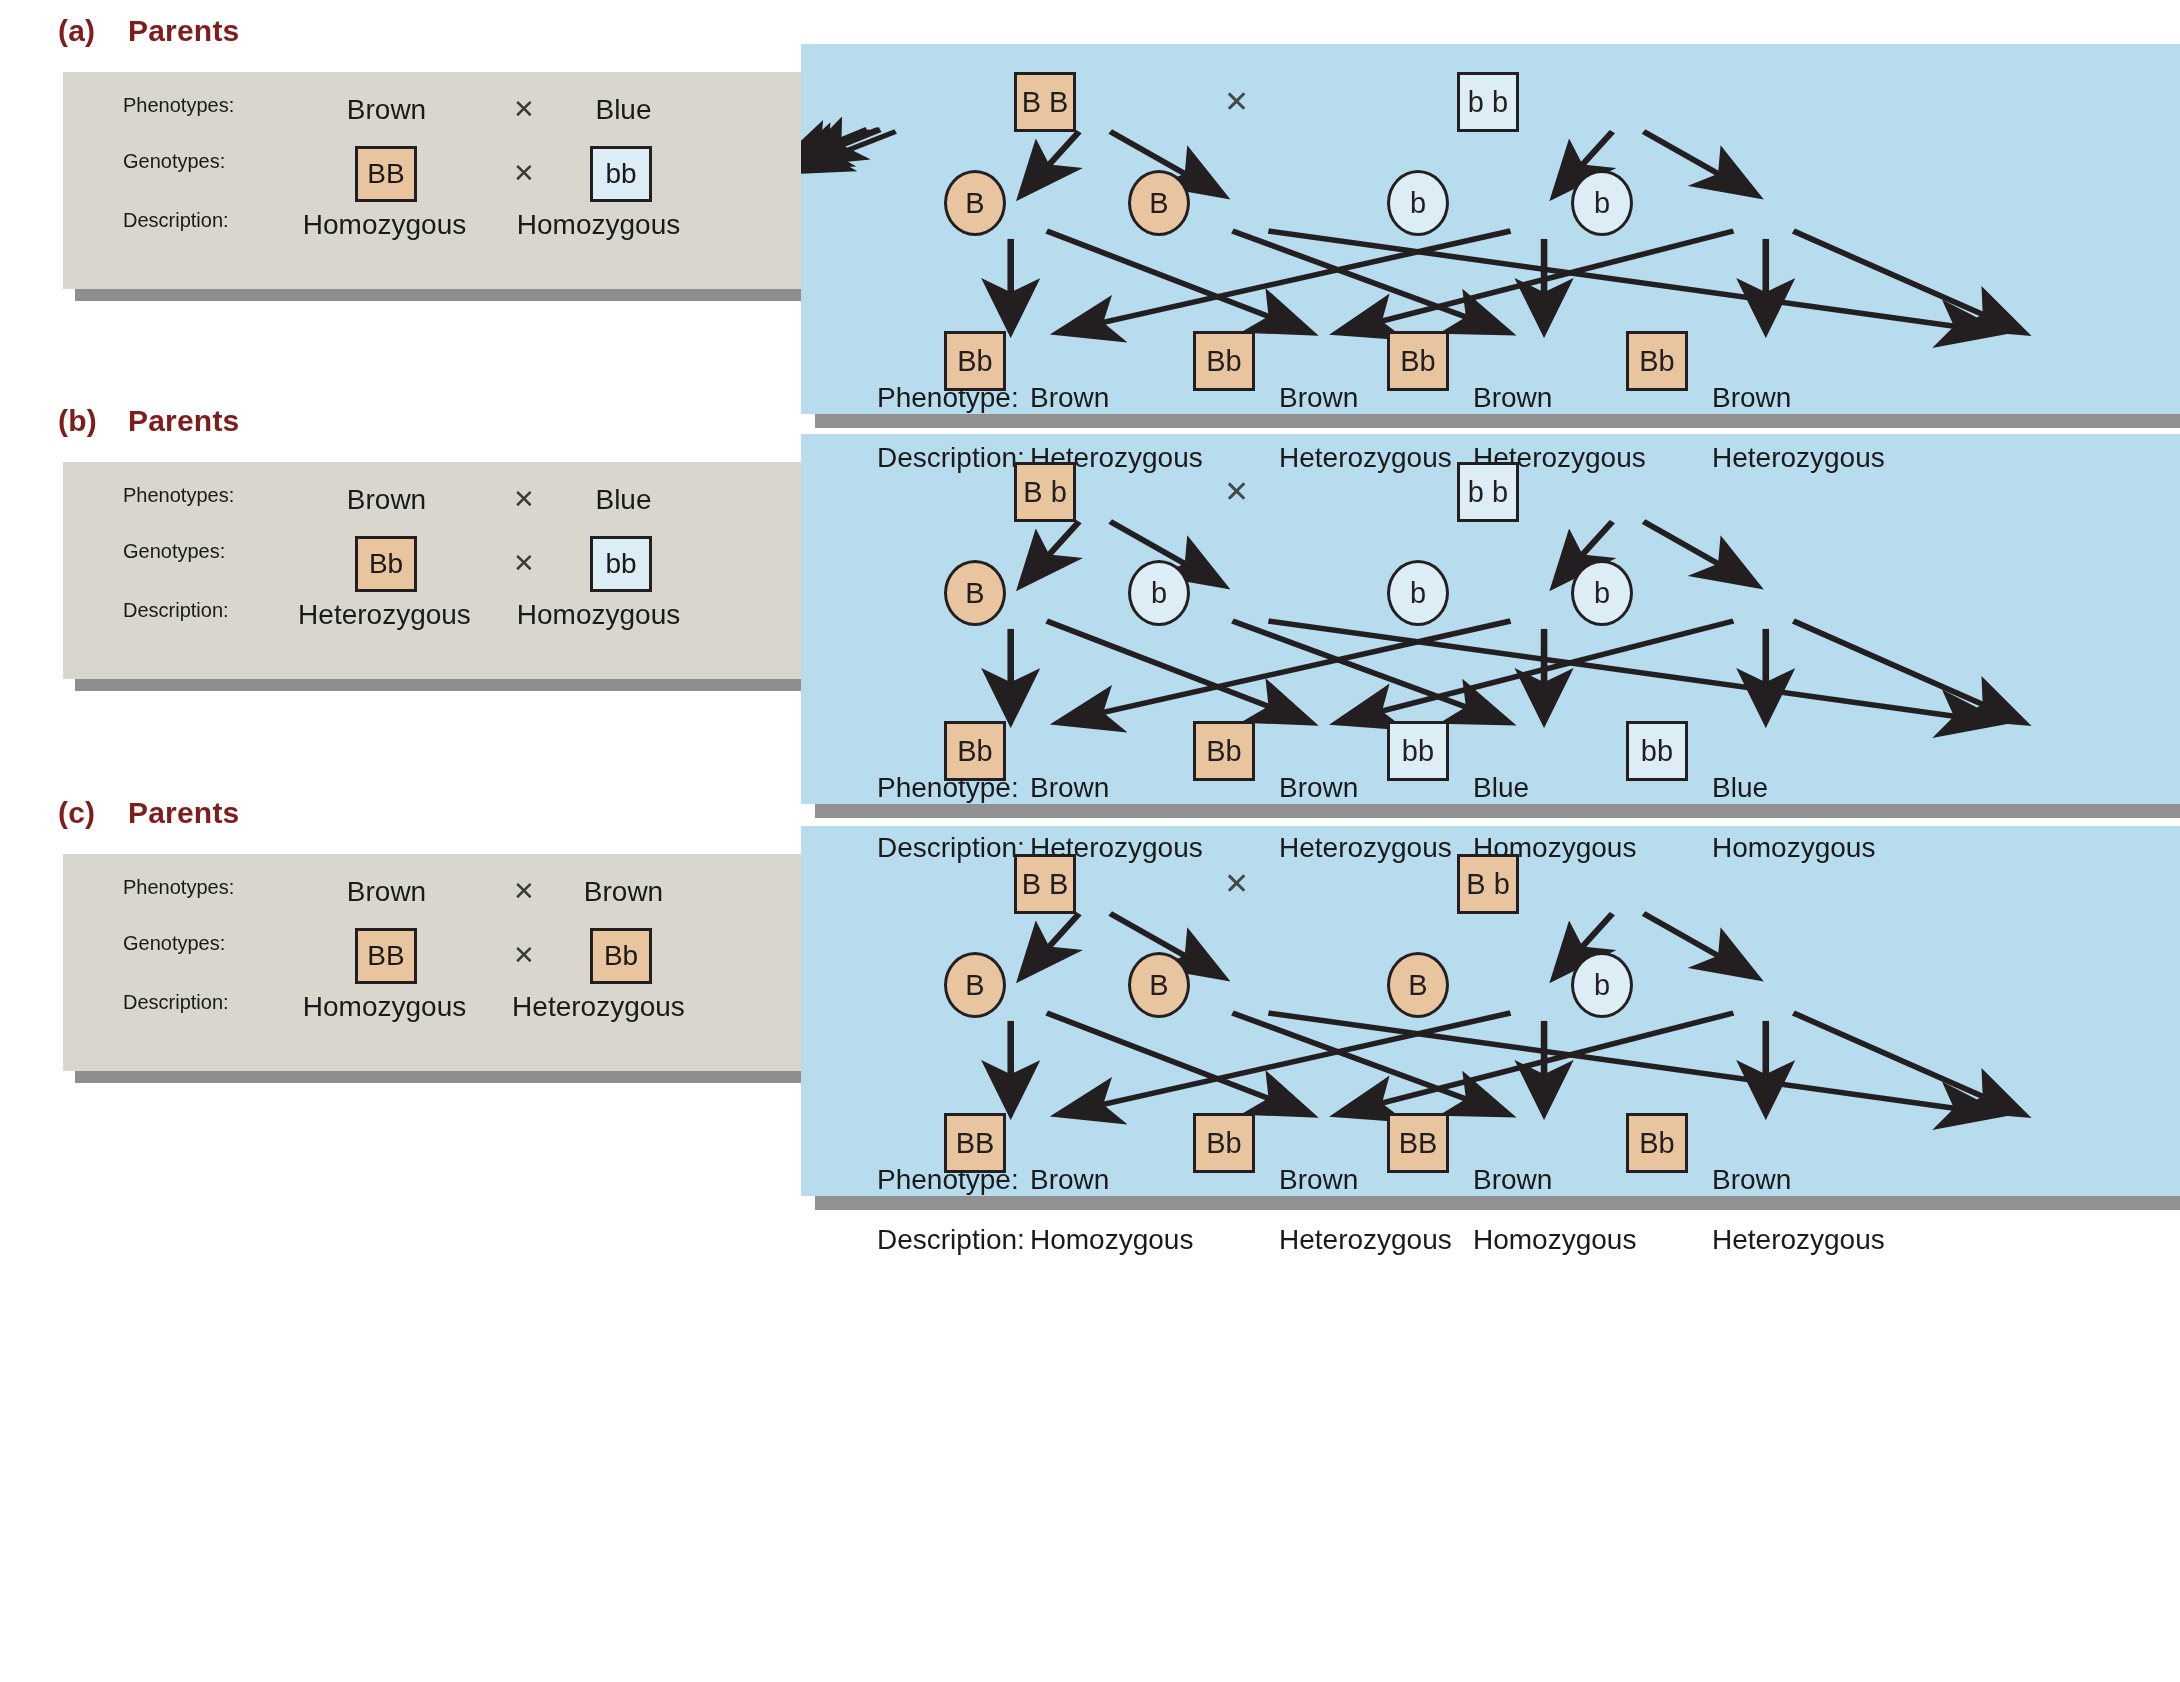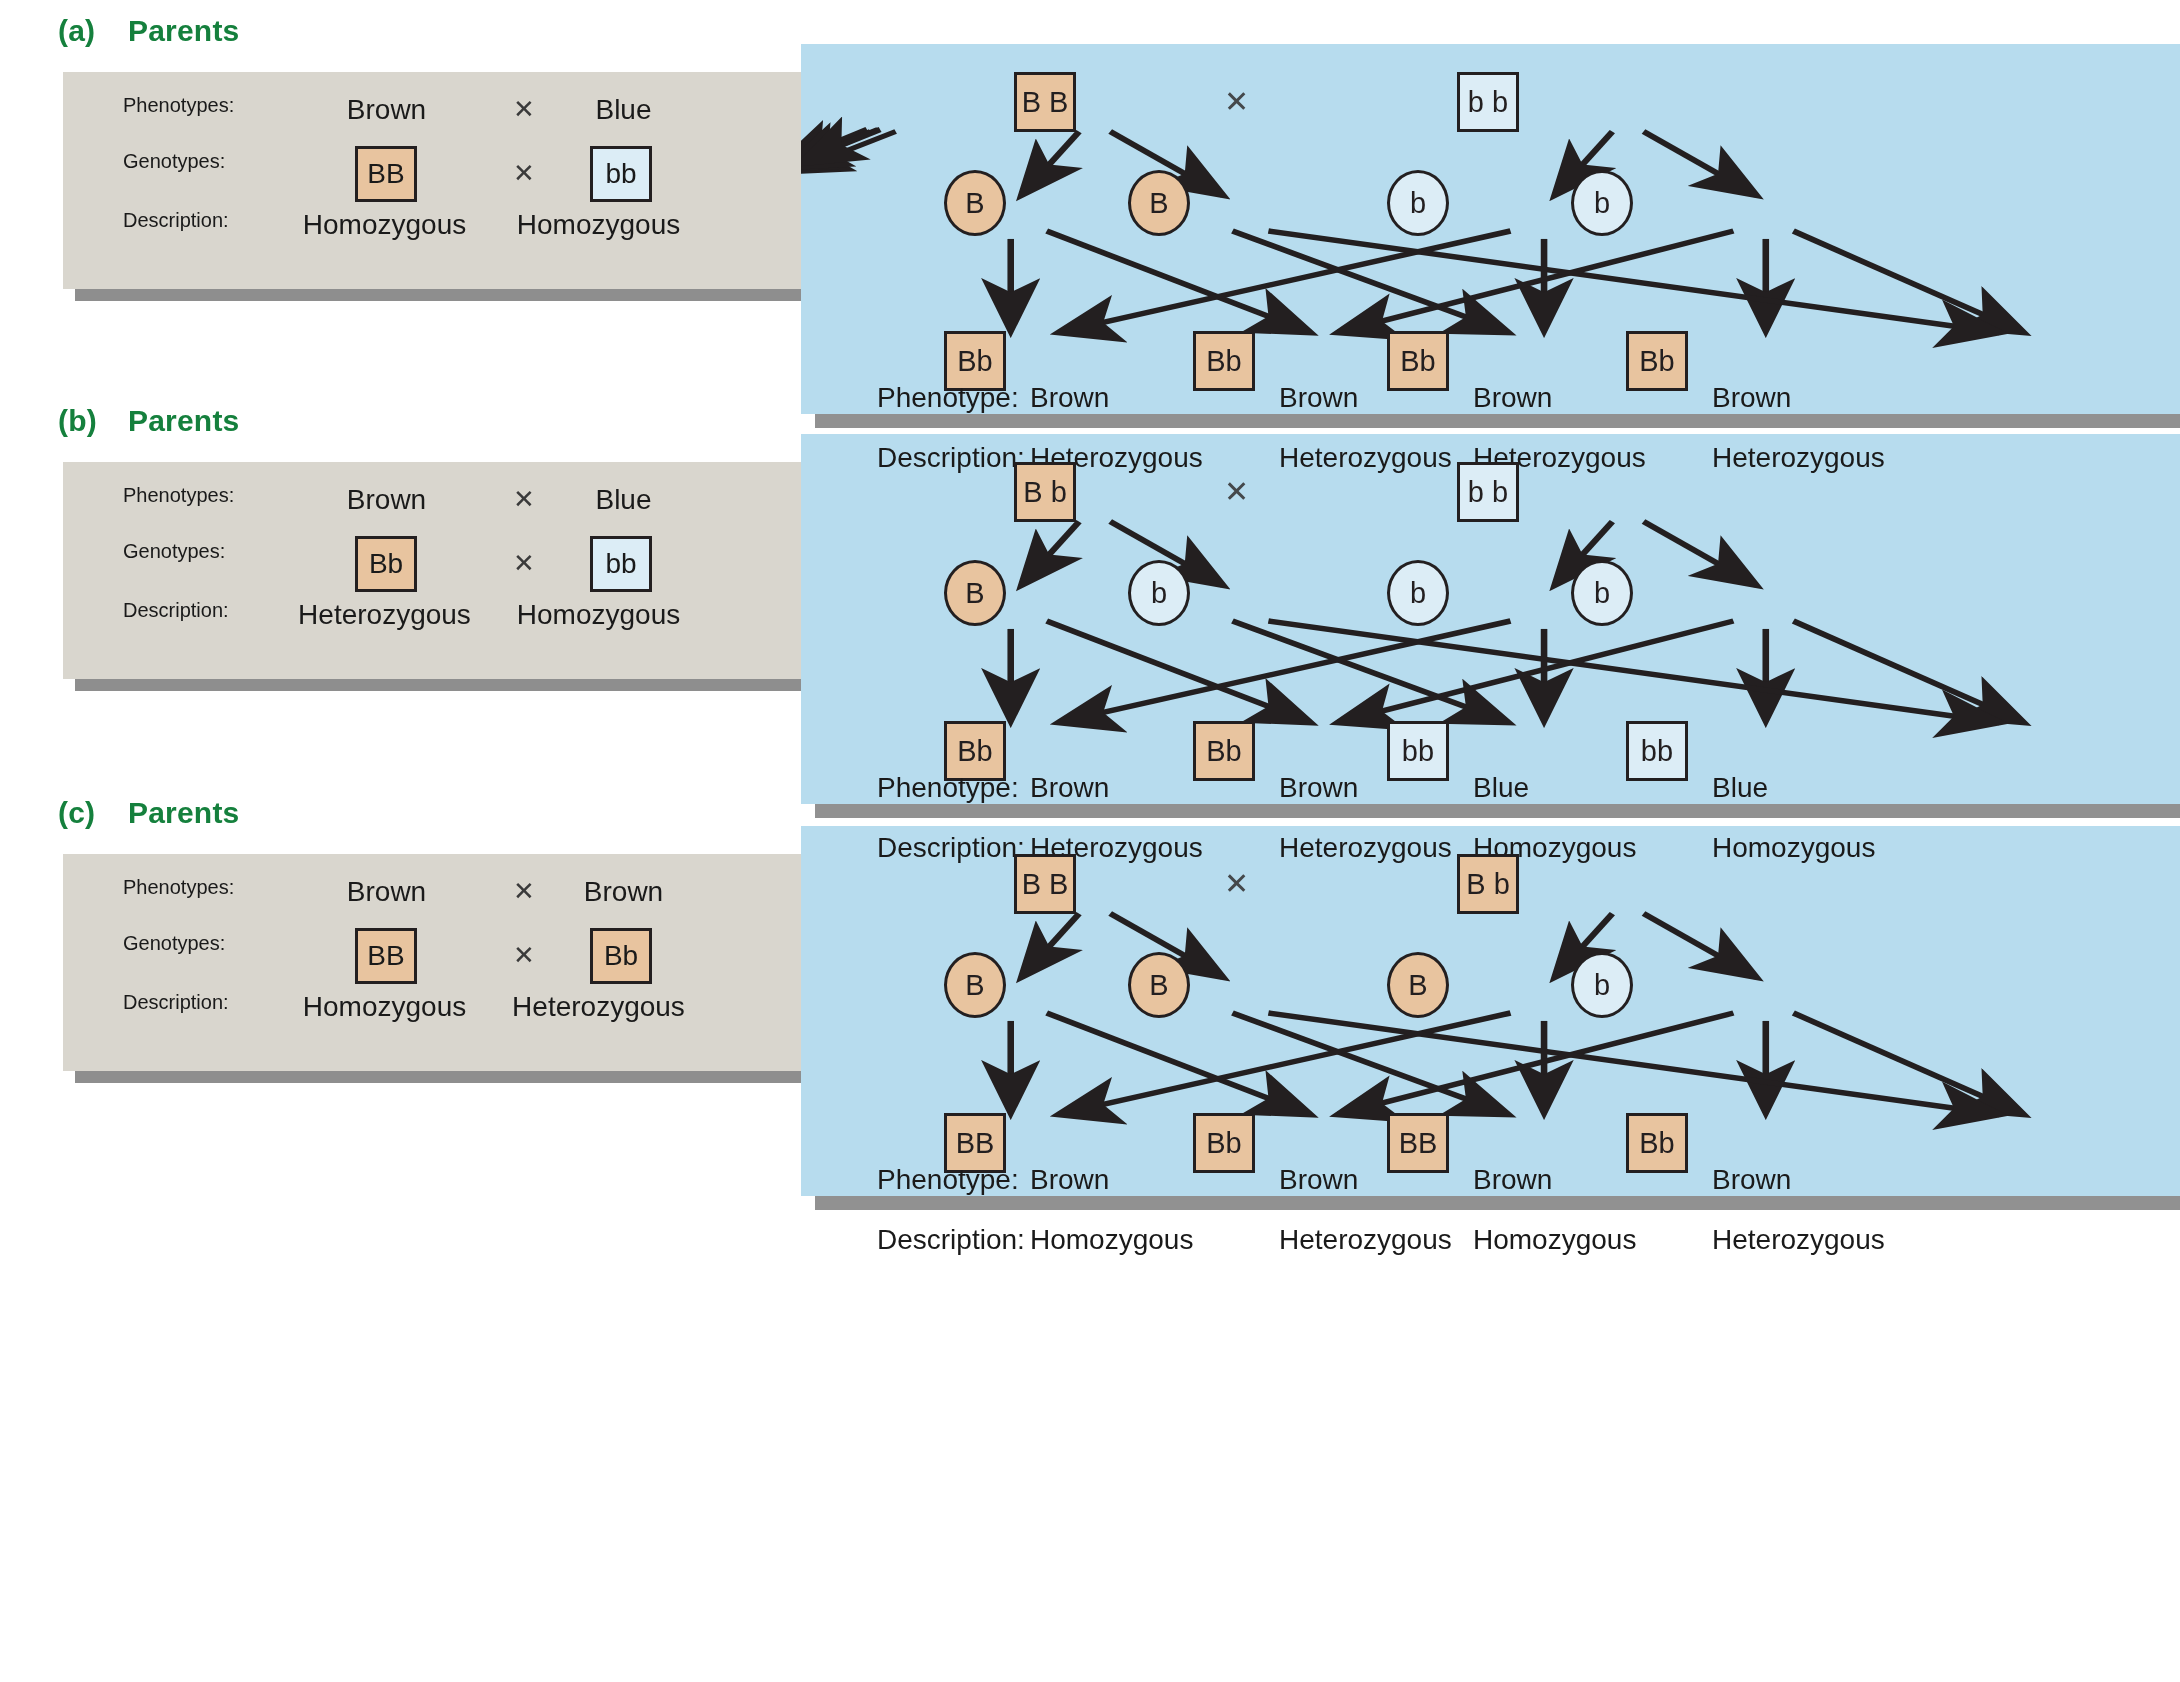--- a/index.html
+++ b/index.html
@@ -6,21 +6,21 @@
   body{
     width:2180px;height:1683px;position:relative;overflow:hidden;
     font-family:"Liberation Sans","DejaVu Sans",sans-serif;
     color:#1a1a1a;
   }
   .panel-group{position:absolute;left:0;width:2180px;}
   
   .heading{
     position:absolute;left:58px;top:0;
     font-size:30px;font-weight:bold;letter-spacing:0.2px;
-    white-space:nowrap;color:#15803d;
+    white-space:nowrap;color:#7f1d1d;
   }
   .heading .lbl{display:inline-block;min-width:70px;}
   
   .grey-card{
     position:absolute;left:63px;top:58px;width:896px;height:217px;
     background:#d9d6ce;
     box-shadow:12px 12px 0 0 #8e8e8e;
   }
   .grey-row{
     position:absolute;left:0;width:100%;height:62px;

